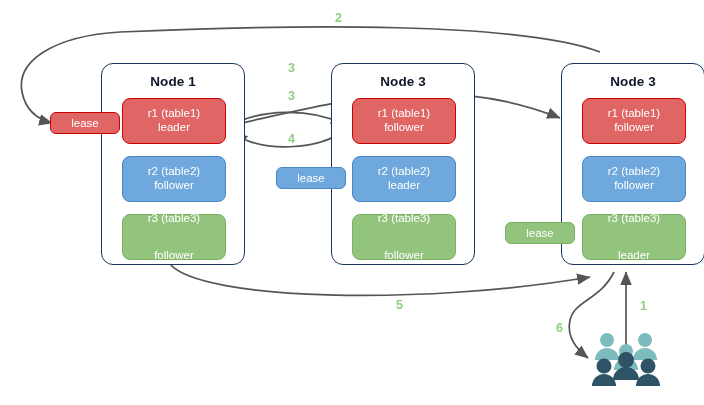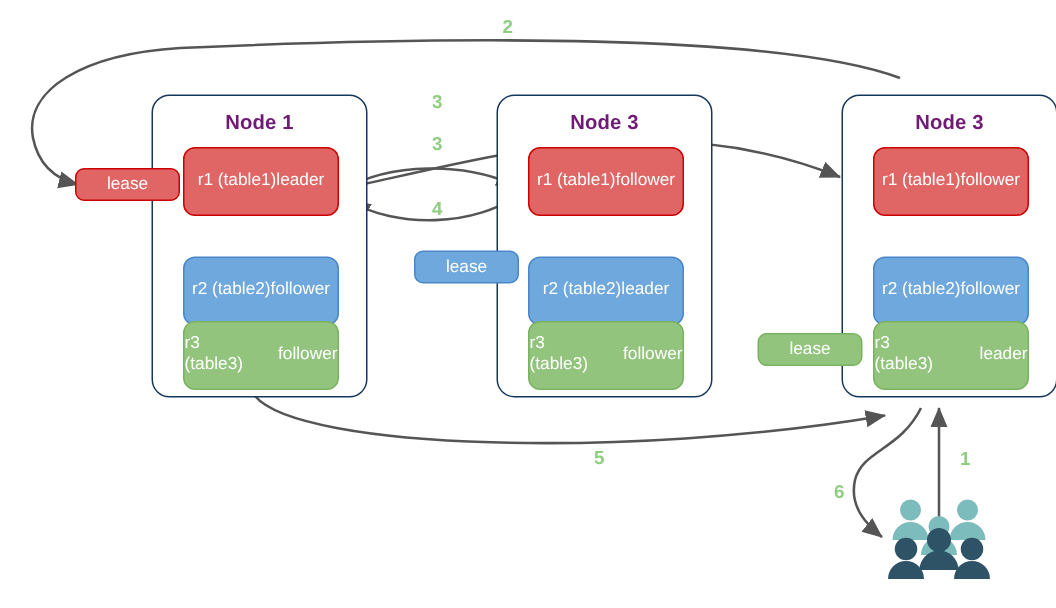--- a/index.html
+++ b/index.html
@@ -30,41 +30,41 @@
     background: #ffffff;
   }
   .node-title {
     position: absolute;
     left: 0;
     right: 0;
     top: 10px;
     text-align: center;
     font-size: 13.5px;
     font-weight: bold;
-    color: #701a75;
+    color: #0f172a;
     letter-spacing: 0.1px;
   }
   .replica {
     position: absolute;
     left: 20px;
     width: 104px;
     height: 46px;
     box-sizing: border-box;
     border-radius: 8px;
     display: flex;
-    flex-direction: row;
+    flex-direction: column;
     align-items: center;
     justify-content: center;
     line-height: 1.18;
     font-size: 11.5px;
     color: #ffffff;
   }
   .replica .line { display: block; }
   .r-red   { background: #e06666; border: 1.5px solid #cc0000; }
-  .r-blue  { background: #6fa8dc; border: 1.5px solid #4a86c8; margin-top: 15px; }
+  .r-blue  { background: #6fa8dc; border: 1.5px solid #4a86c8; }
   .r-green { background: #93c47d; border: 1.5px solid #7ab35f; gap: 23px; }
 
   .lease {
     position: absolute;
     box-sizing: border-box;
     width: 70px;
     height: 22px;
     border-radius: 6px;
     display: flex;
     align-items: center;

